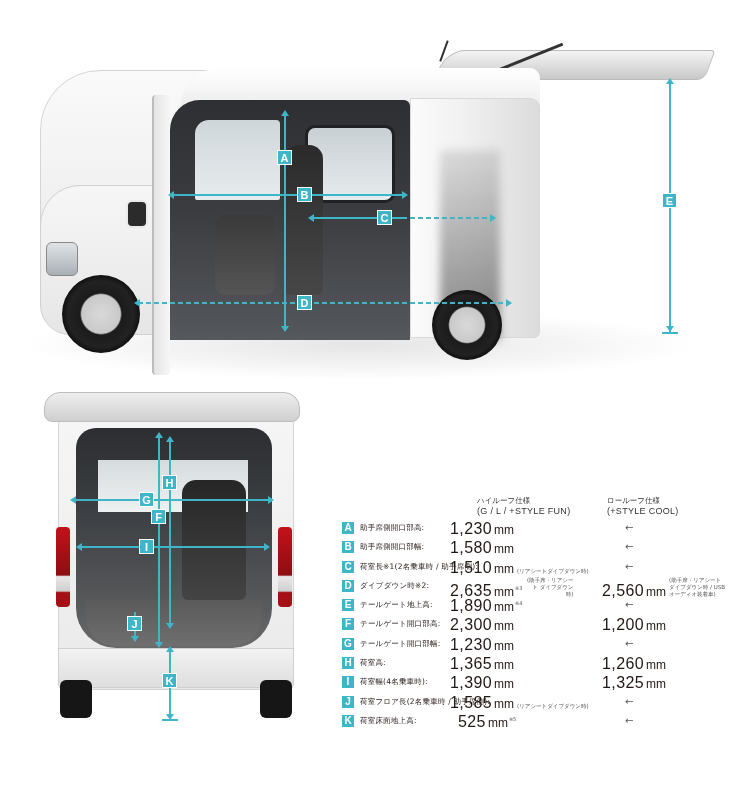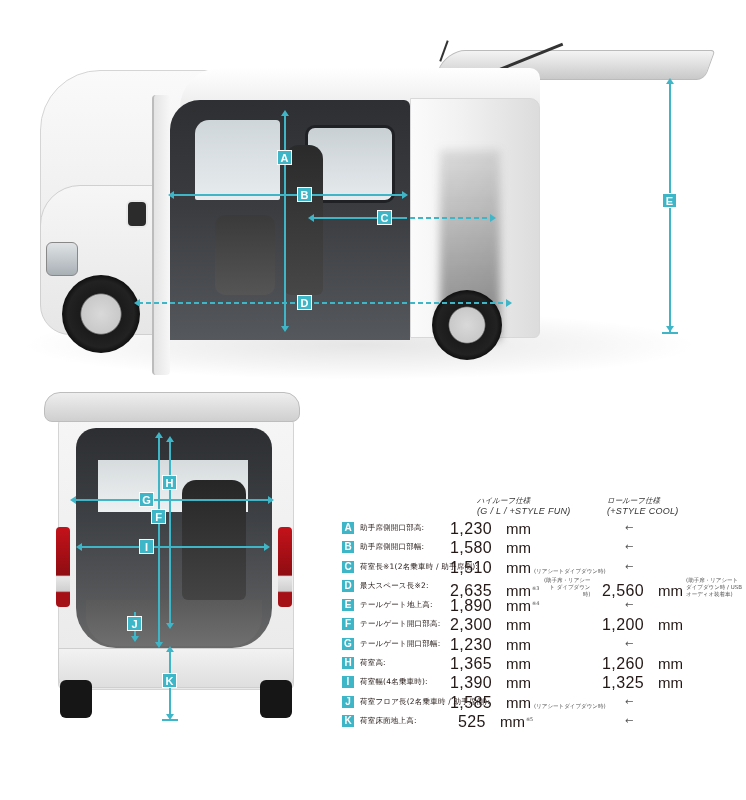--- a/index.html
+++ b/index.html
@@ -70,37 +70,37 @@
       font-family: "Liberation Sans", sans-serif; font-weight: bold; font-size: 11px; line-height: 15px; text-align: center;
       border: 1px solid #ffffff; }
     .arrow { position: absolute; width: 0; height: 0; }
     .arrow.up { border-left: 4px solid transparent; border-right: 4px solid transparent; border-bottom: 6px solid #3fb6c8; }
     .arrow.down { border-left: 4px solid transparent; border-right: 4px solid transparent; border-top: 6px solid #3fb6c8; }
     .arrow.left { border-top: 4px solid transparent; border-bottom: 4px solid transparent; border-right: 6px solid #3fb6c8; }
     .arrow.right { border-top: 4px solid transparent; border-bottom: 4px solid transparent; border-left: 6px solid #3fb6c8; }
     .tick { position: absolute; height: 2px; width: 16px; background: #3fb6c8; }
 
     
-    .spec-headers { position: absolute; top: 496px; left: 477px; width: 269px; height: 26px; font-style: italic; }
+    .spec-headers { position: absolute; top: 496px; left: 477px; width: 269px; height: 26px; }
     .col-head { position: absolute; top: 0; font-size: 7.5px; line-height: 10px; color: #333; }
     .col-head.hi { left: 0; }
     .col-head.lo { left: 130px; }
     .col-head .sub { font-family: "Liberation Sans", sans-serif; font-size: 9px; letter-spacing: 0.3px; }
 
     .spec-table { position: absolute; left: 340px; top: 519px; width: 406px; }
     .row { position: relative; height: 19.3px; }
     .row .lbl-badge { position: absolute; left: 2px; top: 3px; width: 12px; height: 12px; background: #3fb6c8; color: #fff;
       font-family: "Liberation Sans", sans-serif; font-weight: bold; font-size: 10px; line-height: 12px; text-align: center; }
     .row .lbl { position: absolute; left: 20px; top: 4px; font-size: 7.5px; font-weight: normal; color: #231815; white-space: nowrap; letter-spacing: 0.2px; }
     .val { position: absolute; top: 0; white-space: nowrap; }
     .val.hi { right: 252px; text-align: right; }
     .val.hi.left { left: 110px; right: auto; }
     .val.lo { left: 262px; }
     .num { font-family: "Liberation Sans", sans-serif; font-size: 16px; letter-spacing: 0.4px; color: #231815; }
-    .unit { font-family: "Liberation Sans", sans-serif; font-size: 15px; margin-left: 14px; color: #231815; }
+    .unit { font-family: "Liberation Sans", sans-serif; font-size: 12px; margin-left: 2px; color: #231815; }
     .sup { font-size: 5px; vertical-align: 6px; color: #555; margin-left: 1px; }
     .note { font-size: 5.5px; color: #555; margin-left: 3px; }
     .note.stack { display: inline-block; line-height: 7px; vertical-align: 0px; }
     .same { position: absolute; left: 285px; top: 3px; font-size: 10px; color: #555; }
 
     
     .footnotes { position: absolute; left: 40px; top: 740px; width: 700px; font-size: 6.4px; line-height: 10px; color: #444; }
     .footnotes .fn-b { font-weight: bold; color: #231815; }
     .footnotes span { margin-right: 7px; }
   </style>
@@ -229,21 +229,21 @@
 
   <div class="row">
     <span class="lbl-badge">C</span>
     <span class="lbl">荷室長※1(2名乗車時 / 助手席側):</span>
     <span class="val hi left"><span class="num">1,510</span><span class="unit">mm</span><span class="note">(リアシートダイブダウン時)</span></span>
     <span class="same">←</span>
   </div>
 
   <div class="row">
     <span class="lbl-badge">D</span>
-    <span class="lbl">最大スペース長※2:</span>
+    <span class="lbl">ダイブダウン時※2:</span>
     <span class="val hi left"><span class="num">2,635</span><span class="unit">mm</span><span class="sup">※3</span><span class="note stack" style="width:48px; white-space:normal;">(助手席・リアシート ダイブダウン時)</span></span>
     <span class="val lo"><span class="num">2,560</span><span class="unit">mm</span><span class="note stack" style="width:58px; white-space:normal;">(助手席・リアシート ダイブダウン時 / USBオーディオ装着車)</span></span>
   </div>
 
   <div class="row">
     <span class="lbl-badge">E</span>
     <span class="lbl">テールゲート地上高:</span>
     <span class="val hi left"><span class="num">1,890</span><span class="unit">mm</span><span class="sup">※4</span></span>
     <span class="same">←</span>
   </div>

